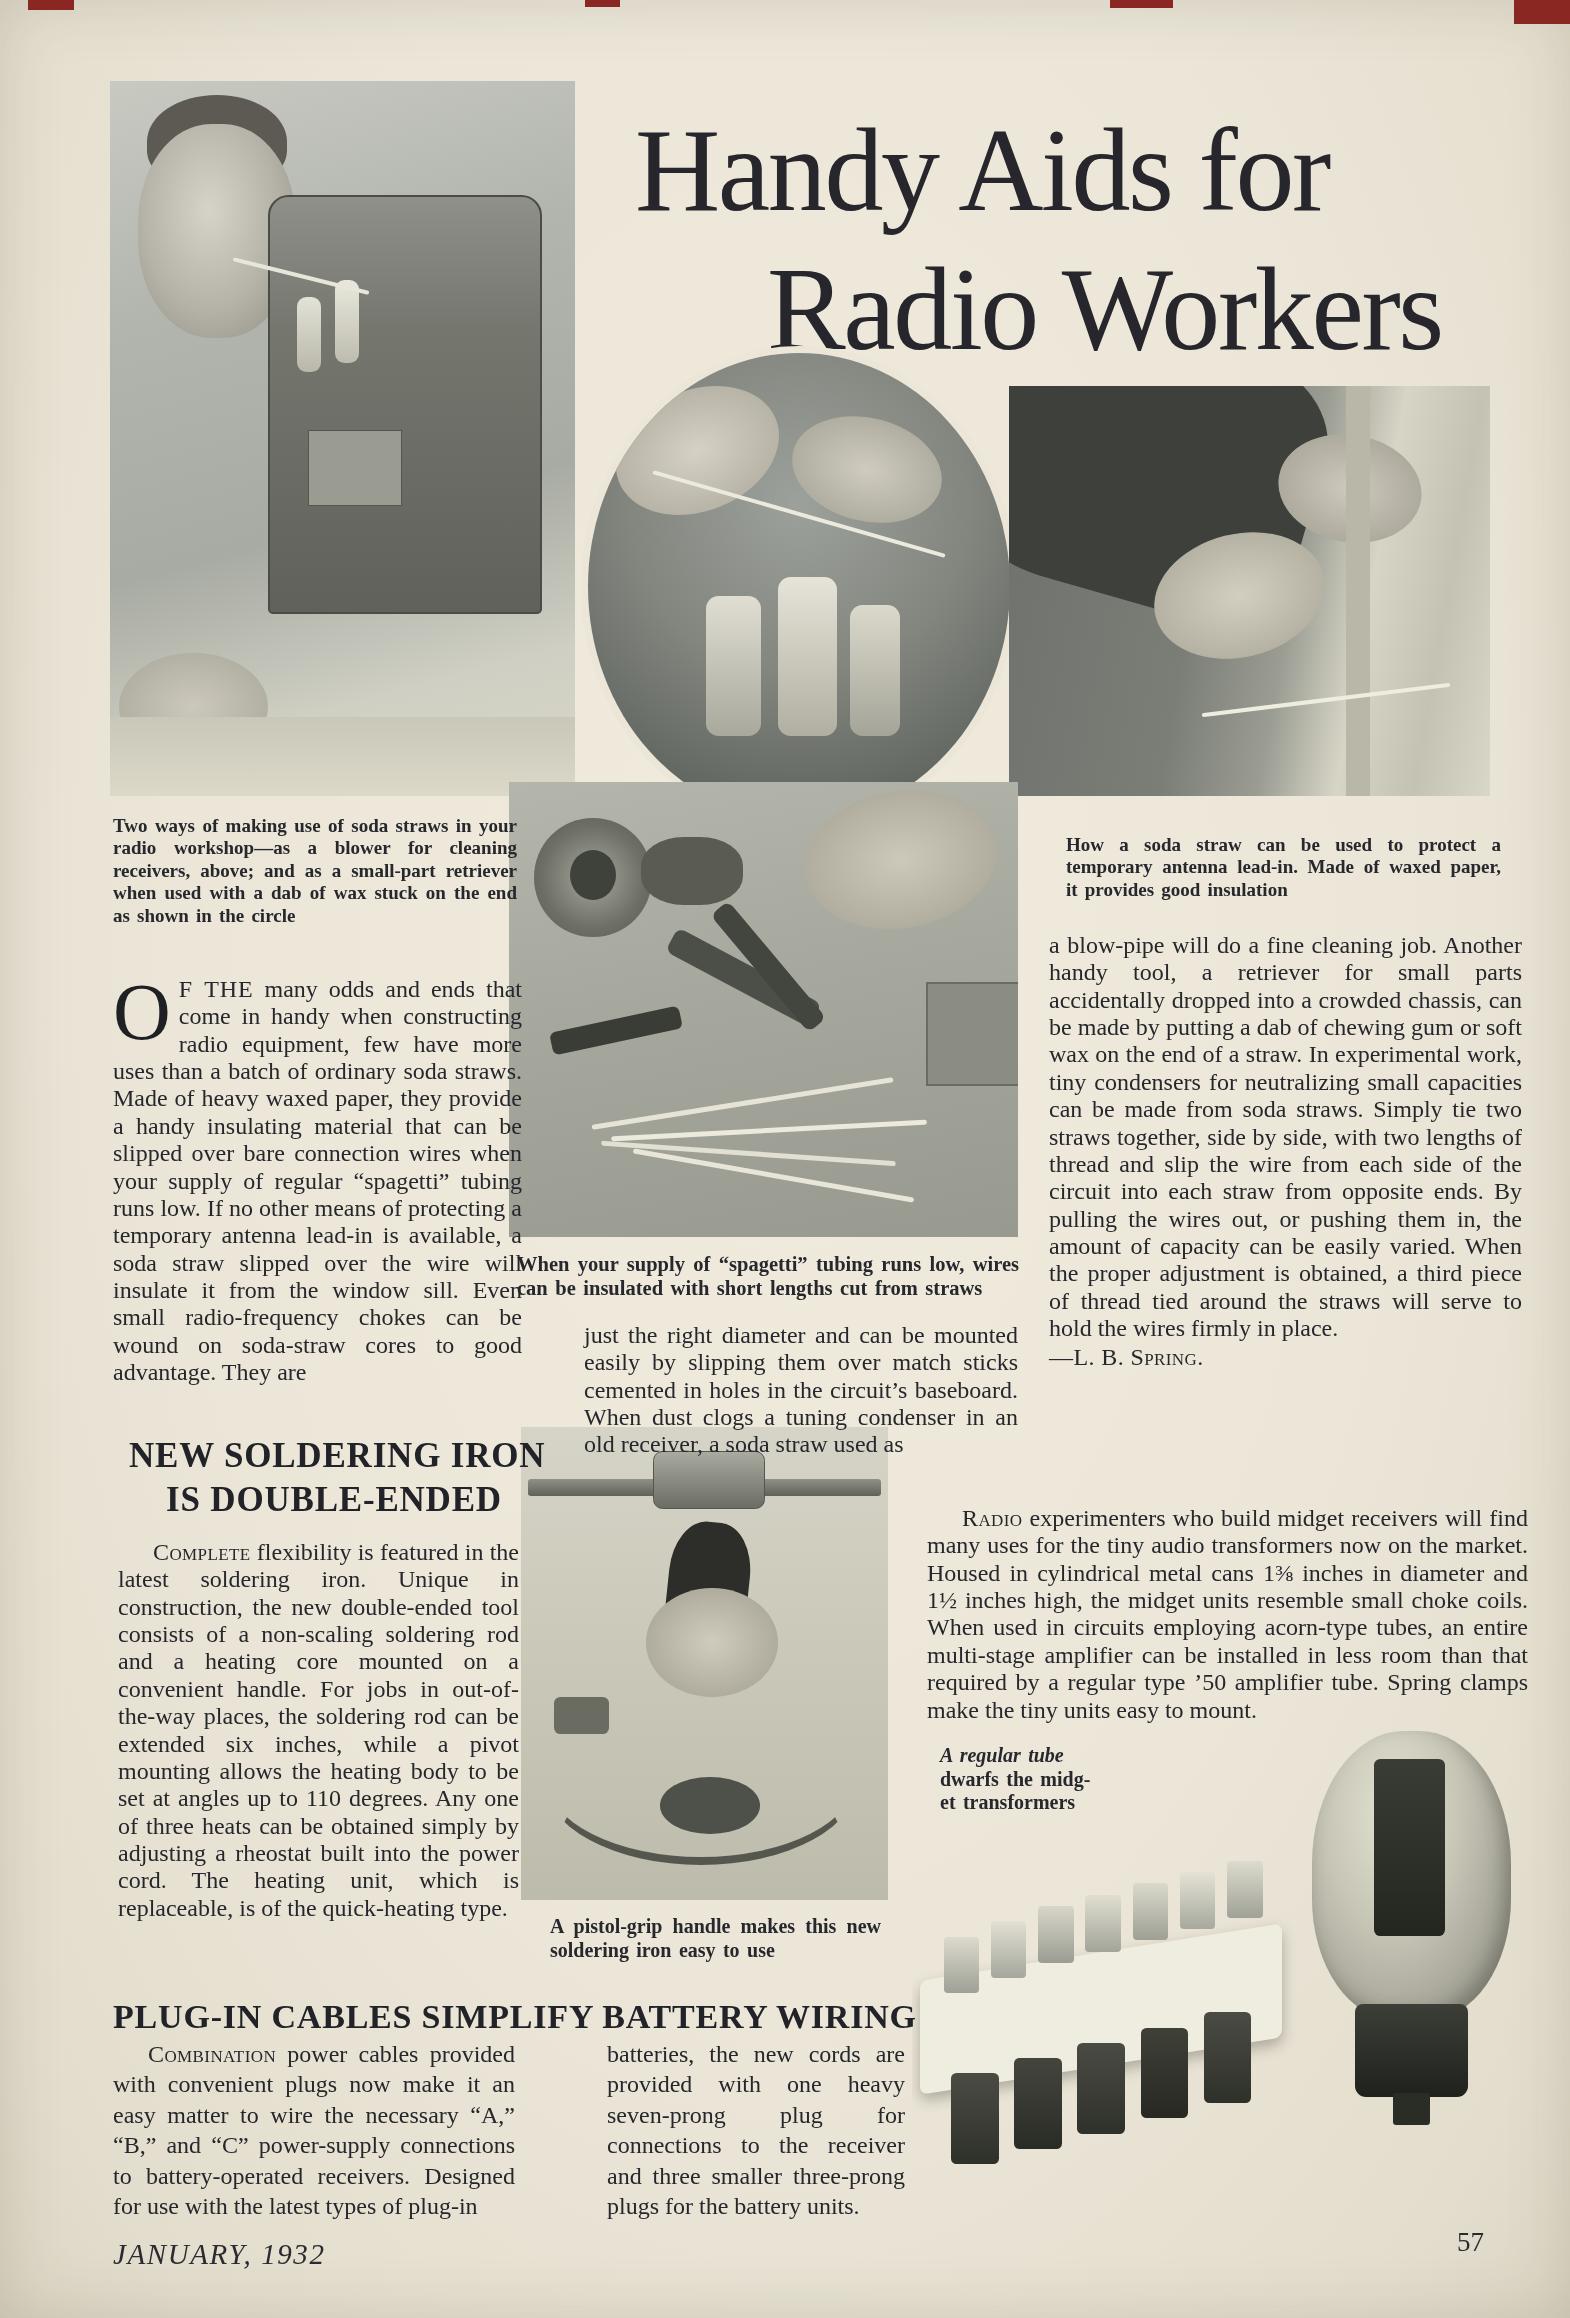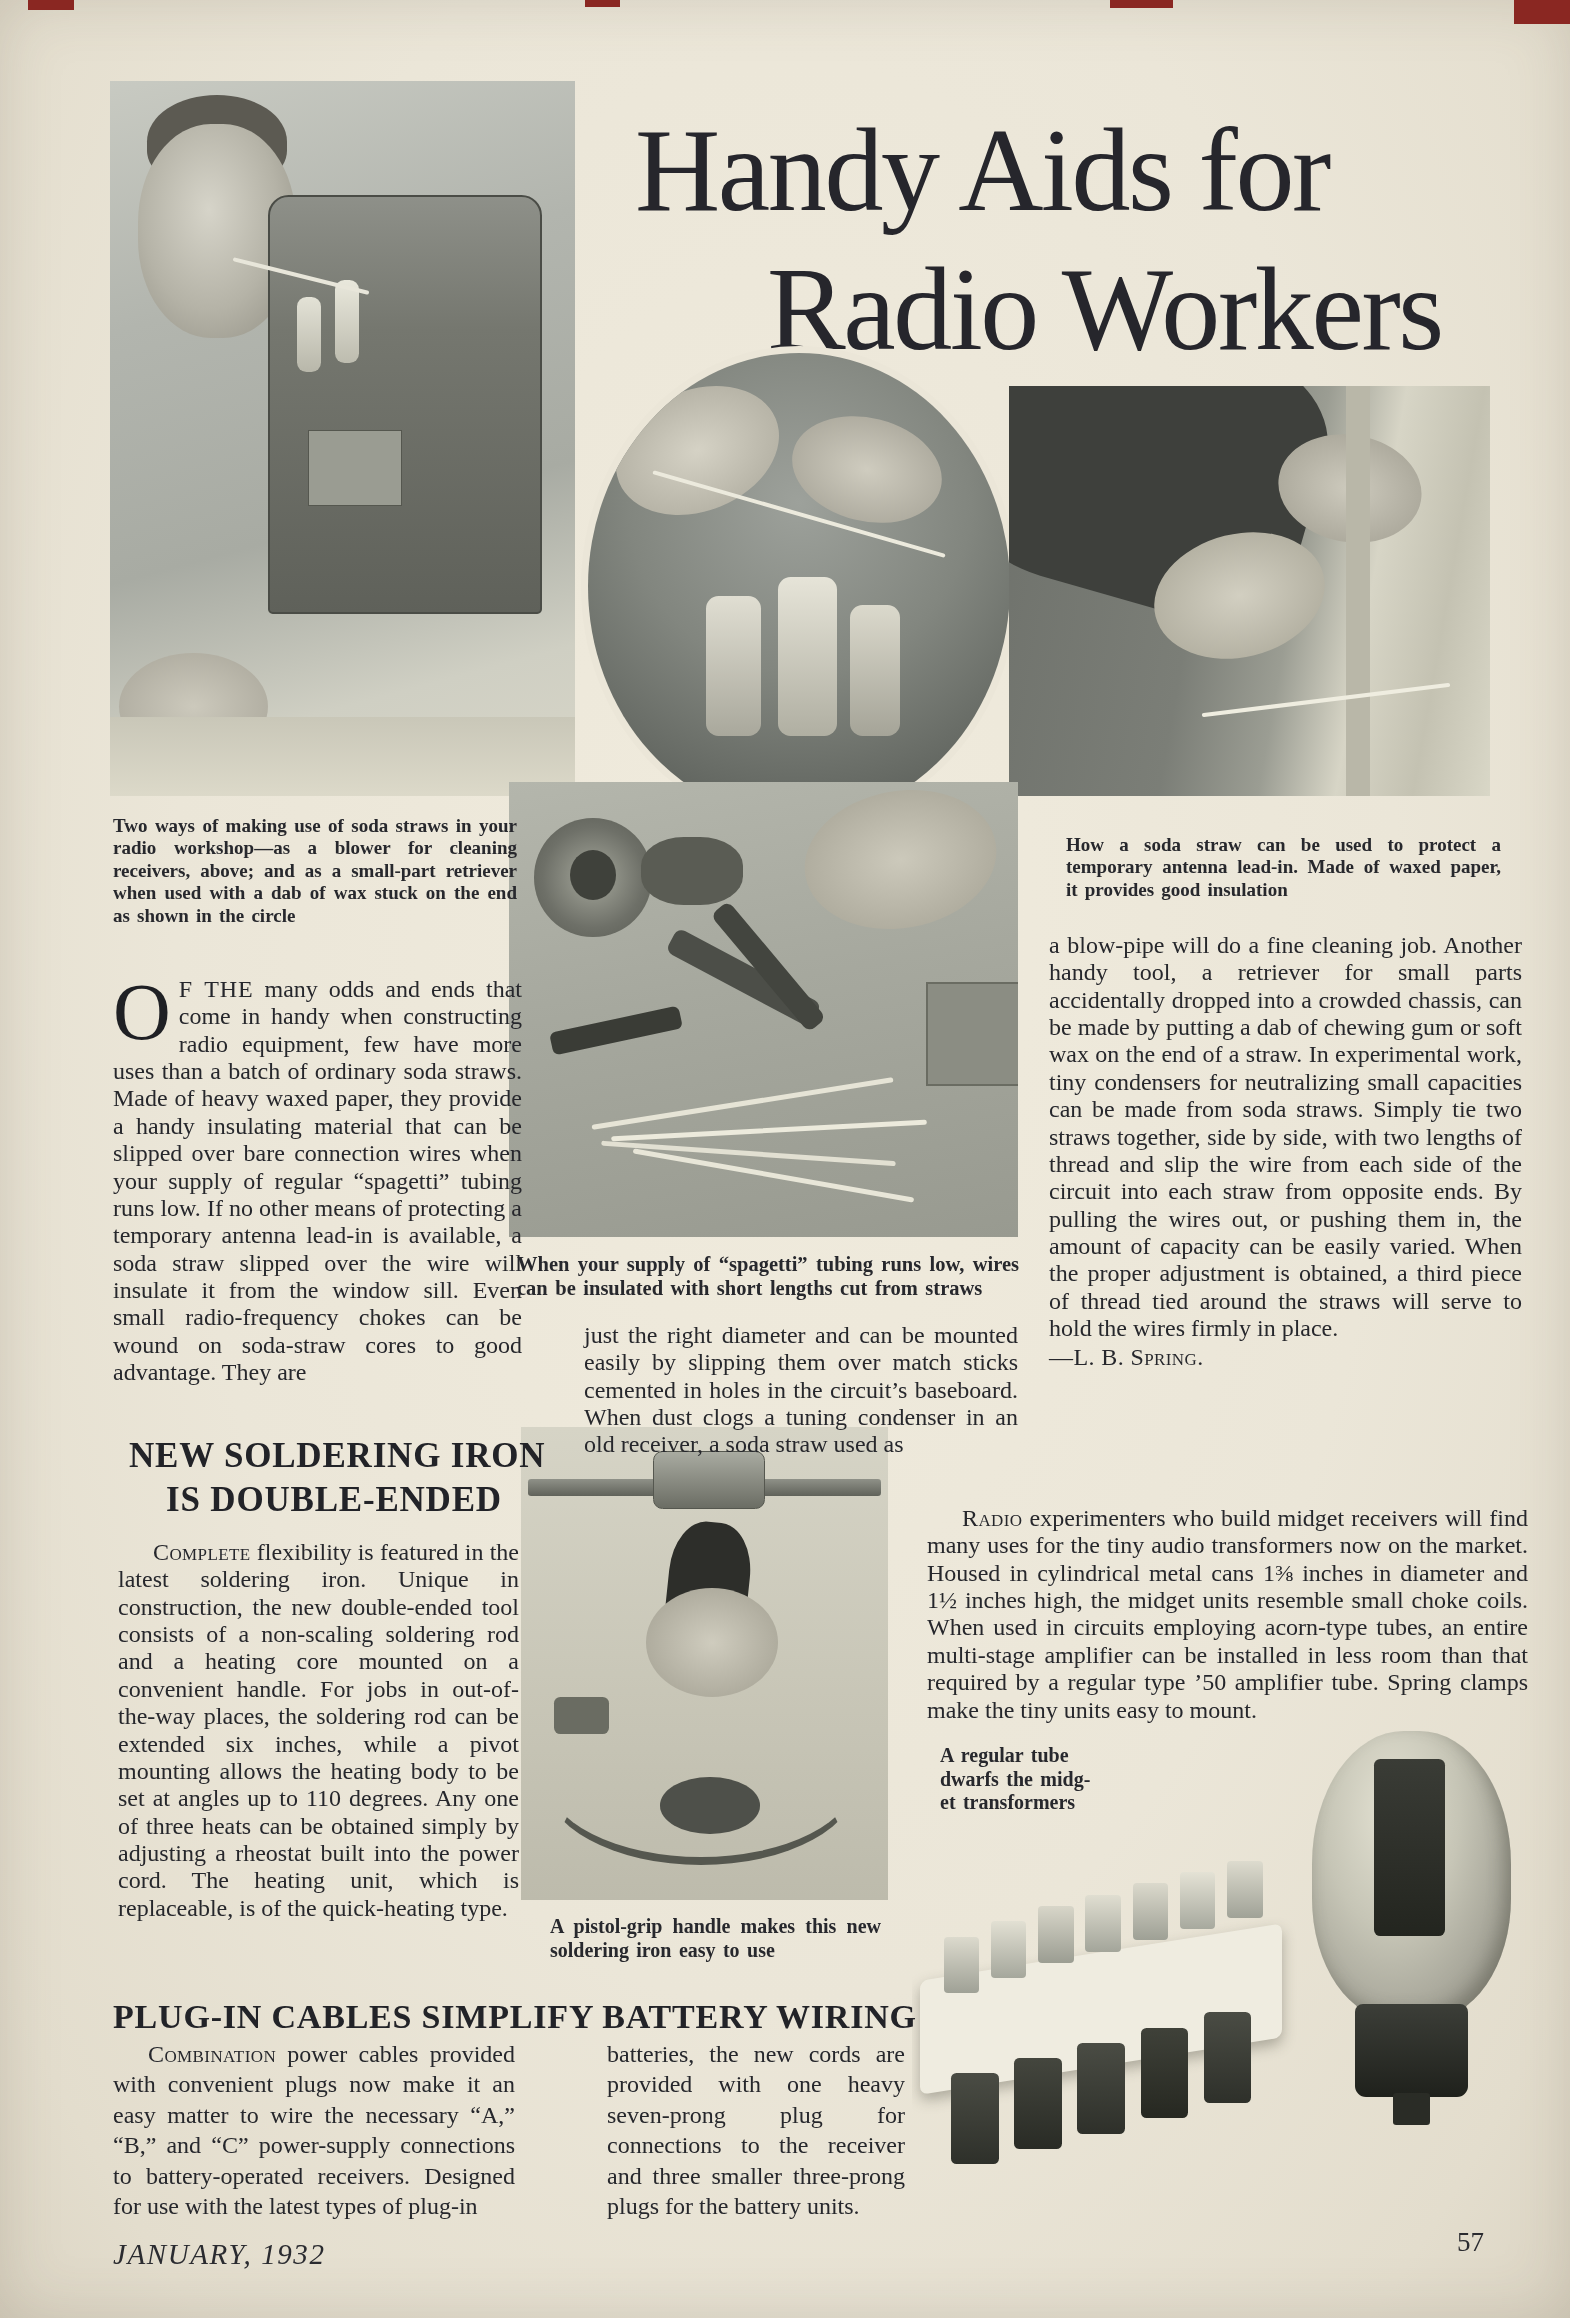--- a/index.html
+++ b/index.html
@@ -176,21 +176,21 @@
     <div class="shape" style="left:34%;top:7%;width:30%;height:44%;background:linear-gradient(#3a3c36,#23251f);border-radius:6.3px;"></div>
     <div class="shape" style="left:26%;top:68%;width:48%;height:23%;background:linear-gradient(#3c3e38,#1f211c);border-radius:8px 8px 11px 11px;"></div>
     <div class="shape" style="left:42%;top:90%;width:16%;height:8%;background:#2a2c26;border-radius:3.2px;"></div>
   </div>
 
   <div class="caption" style="left:113px;top:815px;width:404px;">Two ways of making use of soda straws in your radio workshop—as a blower for cleaning receivers, above; and as a small-part retriever when used with a dab of wax stuck on the end as shown in the circle</div>
   <div class="caption caption-center" style="left:517px;top:1252px;width:502px;font-size:20.5px;">When your supply of “spagetti” tubing runs low, wires can be insulated with short lengths cut from straws</div>
   <div class="caption" style="left:1066px;top:834px;width:435px;">How a soda straw can be used to protect a temporary antenna lead-in. Made of waxed paper, it provides good insulation</div>
   <div class="caption" style="left:550px;top:1915px;width:331px;font-size:20px;">A pistol-grip handle makes this new soldering iron easy to use</div>
   <div class="caption" style="left:940px;top:1744px;width:229px;font-size:20px;text-align:left;">
-    <span style="display:block;">A regular tube</span>
+    <span style="display:block;font-style:italic;">A regular tube</span>
     <span style="display:block;">dwarfs the midg-</span>
     <span style="display:block;">et transformers</span>
   </div>
 
   <div class="bodycol" style="left:113px;top:976px;width:409px;">
     <span class="dropcap">O</span><span class="lead-caps">F THE</span><span> many odds and ends that come in handy when constructing radio equipment, few have more uses than a batch of ordinary soda straws. Made of heavy waxed paper, they provide a handy insulating material that can be slipped over bare connection wires when your supply of regular “spagetti” tubing runs low. If no other means of protecting a temporary antenna lead-in is available, a soda straw slipped over the wire will insulate it from the window sill. Even small radio-frequency chokes can be wound on soda-straw cores to good advantage. They are</span>
   </div>
 
   <div class="bodycol" style="left:584px;top:1322px;width:434px;">
     <span>just the right diameter and can be mounted easily by slipping them over match sticks cemented in holes in the circuit’s baseboard. When dust clogs a tuning condenser in an old receiver, a soda straw used as</span>

